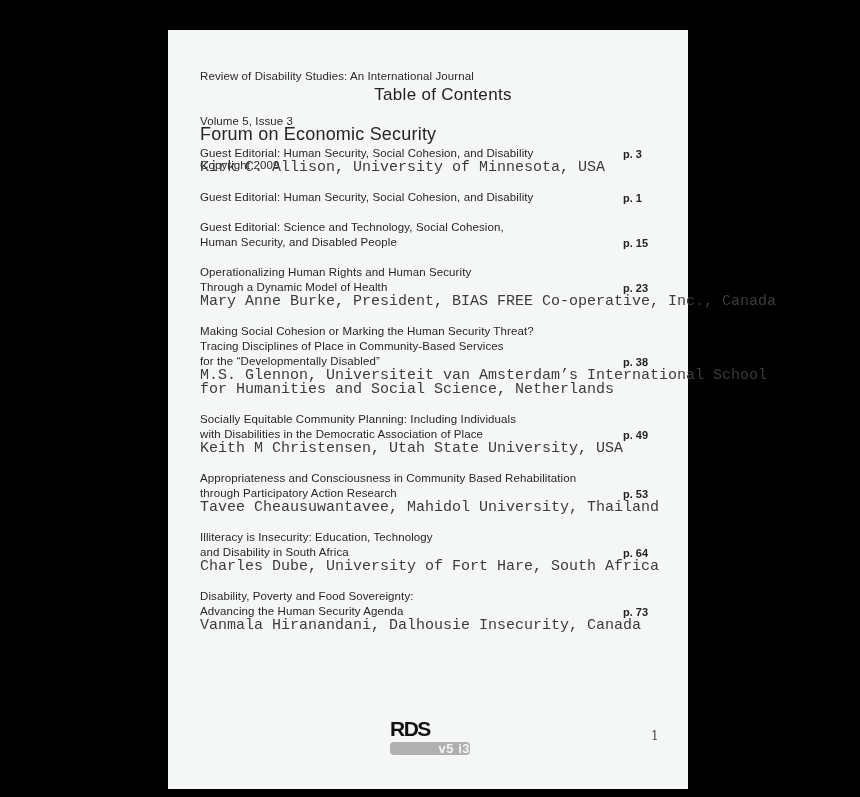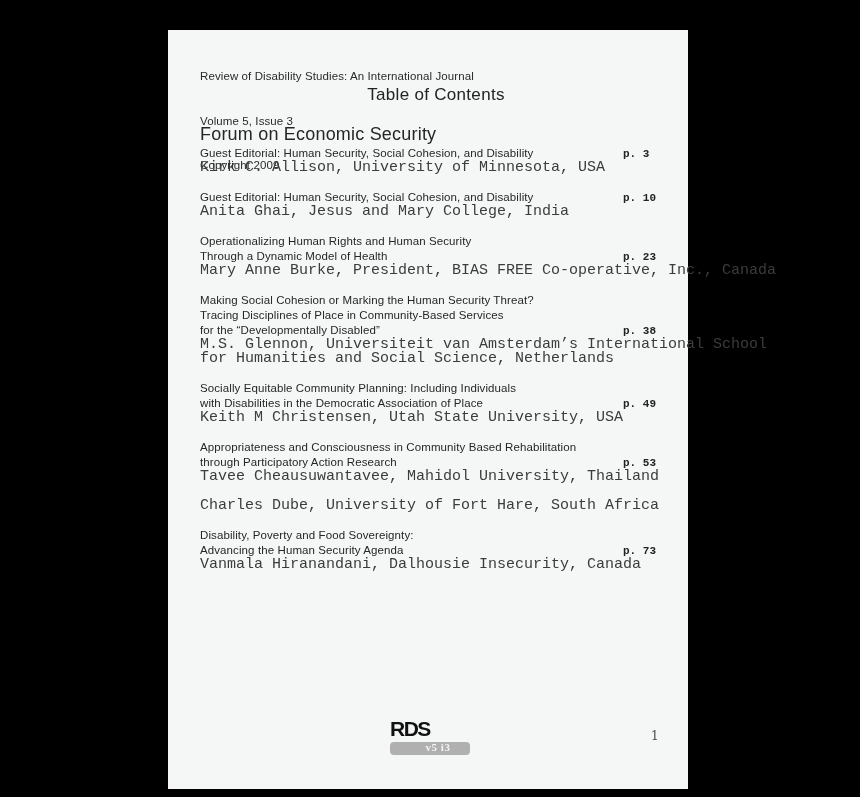--- a/index.html
+++ b/index.html
@@ -26,21 +26,21 @@
     position: absolute;
     left: 32px; top: 10px;
     font-size: 11.5px;
     line-height: 14.7px;
     color: #2a2a2a;
     letter-spacing: 0.1px;
     white-space: pre;
   }
   .toc-title {
     position: absolute;
-    left: 8px; top: 55px;
+    left: 15px; top: 55px;
     width: 520px;
     text-align: center;
     font-size: 17px;
     font-weight: normal;
     color: #222222;
     letter-spacing: 0.3px;
   }
   .section-title {
     position: absolute;
     left: 32px; top: 94px;
@@ -59,21 +59,21 @@
   .entry-title {
     font-size: 11.5px;
     line-height: 15px;
     color: #262626;
     letter-spacing: 0.1px;
     white-space: pre;
   }
   .entry-page {
     position: absolute;
     left: 423px; bottom: 1px;
-    font-family: Liberation Mono, monospace;
+    font-family: Liberation Sans, sans-serif;
     font-weight: bold;
     font-size: 11px;
     color: #232323;
     white-space: pre;
   }
   .entry-authors {
     font-family: Liberation Mono, monospace;
     font-size: 15px;
     line-height: 14px;
     color: #3c3c3c;
@@ -98,27 +98,26 @@
     font-size: 21px;
     font-weight: bold;
     color: #111111;
     letter-spacing: -1.5px;
     z-index: 2;
   }
   .logo-badge {
     position: absolute;
     left: 16px; top: 17px;
     width: 64px;
-    text-align: center;
-    font-size: 11px;
+    text-align: right;
+    font-size: 13px;
     font-weight: bold;
     color: #f4f4f4;
     letter-spacing: 0.5px;
     z-index: 3;
-    font-family: Liberation Serif, serif;
   }
   .footer-pageno {
     position: absolute;
     left: 483px; top: 699px;
     font-family: "DejaVu Serif", serif;
     font-size: 12px;
     color: #4a4a4a;
   }
 </style>
 </head>
@@ -142,26 +141,30 @@
     <div class="entry-head">
       <div class="entry-title">Guest Editorial: Human Security, Social Cohesion, and Disability</div>
       <div class="entry-page">p. 3</div>
     </div>
     <div class="entry-authors">Kirk C. Allison, University of Minnesota, USA</div>
   </div>
 
   <div class="entry">
     <div class="entry-head">
       <div class="entry-title">Guest Editorial: Human Security, Social Cohesion, and Disability</div>
-      <div class="entry-page">p. 10</div>
-    </div>
-    <div class="entry-authors">Anita Ghai, Jesus and Mary College, India</div>
-  </div>
-
-  <div class="entry">
+      <div class="entry-page">p. 1</div>
+    </div>
+  </div>
+
+  <div class="entry">
+    <div class="entry-head">
+      <div class="entry-title">Guest Editorial: Science and Technology, Social Cohesion,
+Human Security, and Disabled People</div>
+      <div class="entry-page">p. 15</div>
+    </div>
   </div>
 
   <div class="entry">
     <div class="entry-head">
       <div class="entry-title">Operationalizing Human Rights and Human Security
 Through a Dynamic Model of Health</div>
       <div class="entry-page">p. 23</div>
     </div>
     <div class="entry-authors">Mary Anne Burke, President, BIAS FREE Co-operative, Inc., Canada</div>
   </div>
@@ -189,20 +192,25 @@
   <div class="entry">
     <div class="entry-head">
       <div class="entry-title">Appropriateness and Consciousness in Community Based Rehabilitation
 through Participatory Action Research</div>
       <div class="entry-page">p. 53</div>
     </div>
     <div class="entry-authors">Tavee Cheausuwantavee, Mahidol University, Thailand</div>
   </div>
 
   <div class="entry">
+    <div class="entry-head">
+      <div class="entry-title">Illiteracy is Insecurity: Education, Technology
+and Disability in South Africa</div>
+      <div class="entry-page">p. 64</div>
+    </div>
     <div class="entry-authors">Charles Dube, University of Fort Hare, South Africa</div>
   </div>
 
   <div class="entry">
     <div class="entry-head">
       <div class="entry-title">Disability, Poverty and Food Sovereignty:
 Advancing the Human Security Agenda</div>
       <div class="entry-page">p. 73</div>
     </div>
     <div class="entry-authors">Vanmala Hiranandani, Dalhousie Insecurity, Canada</div>

